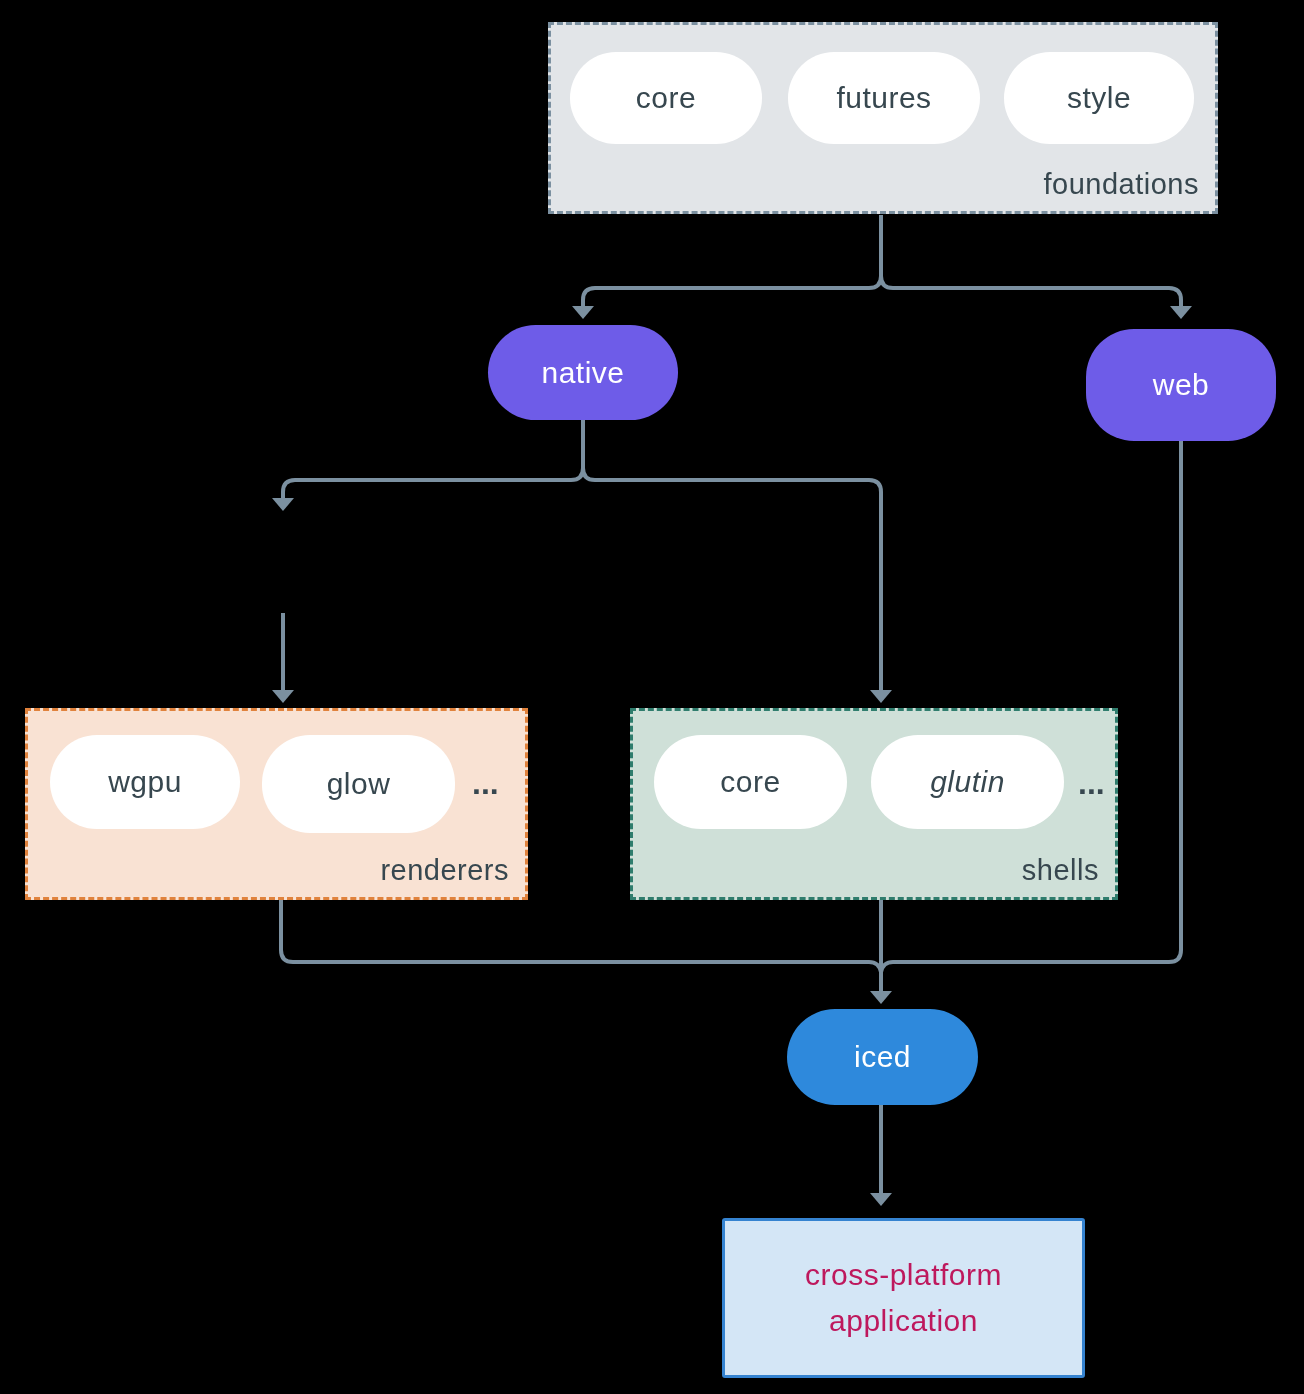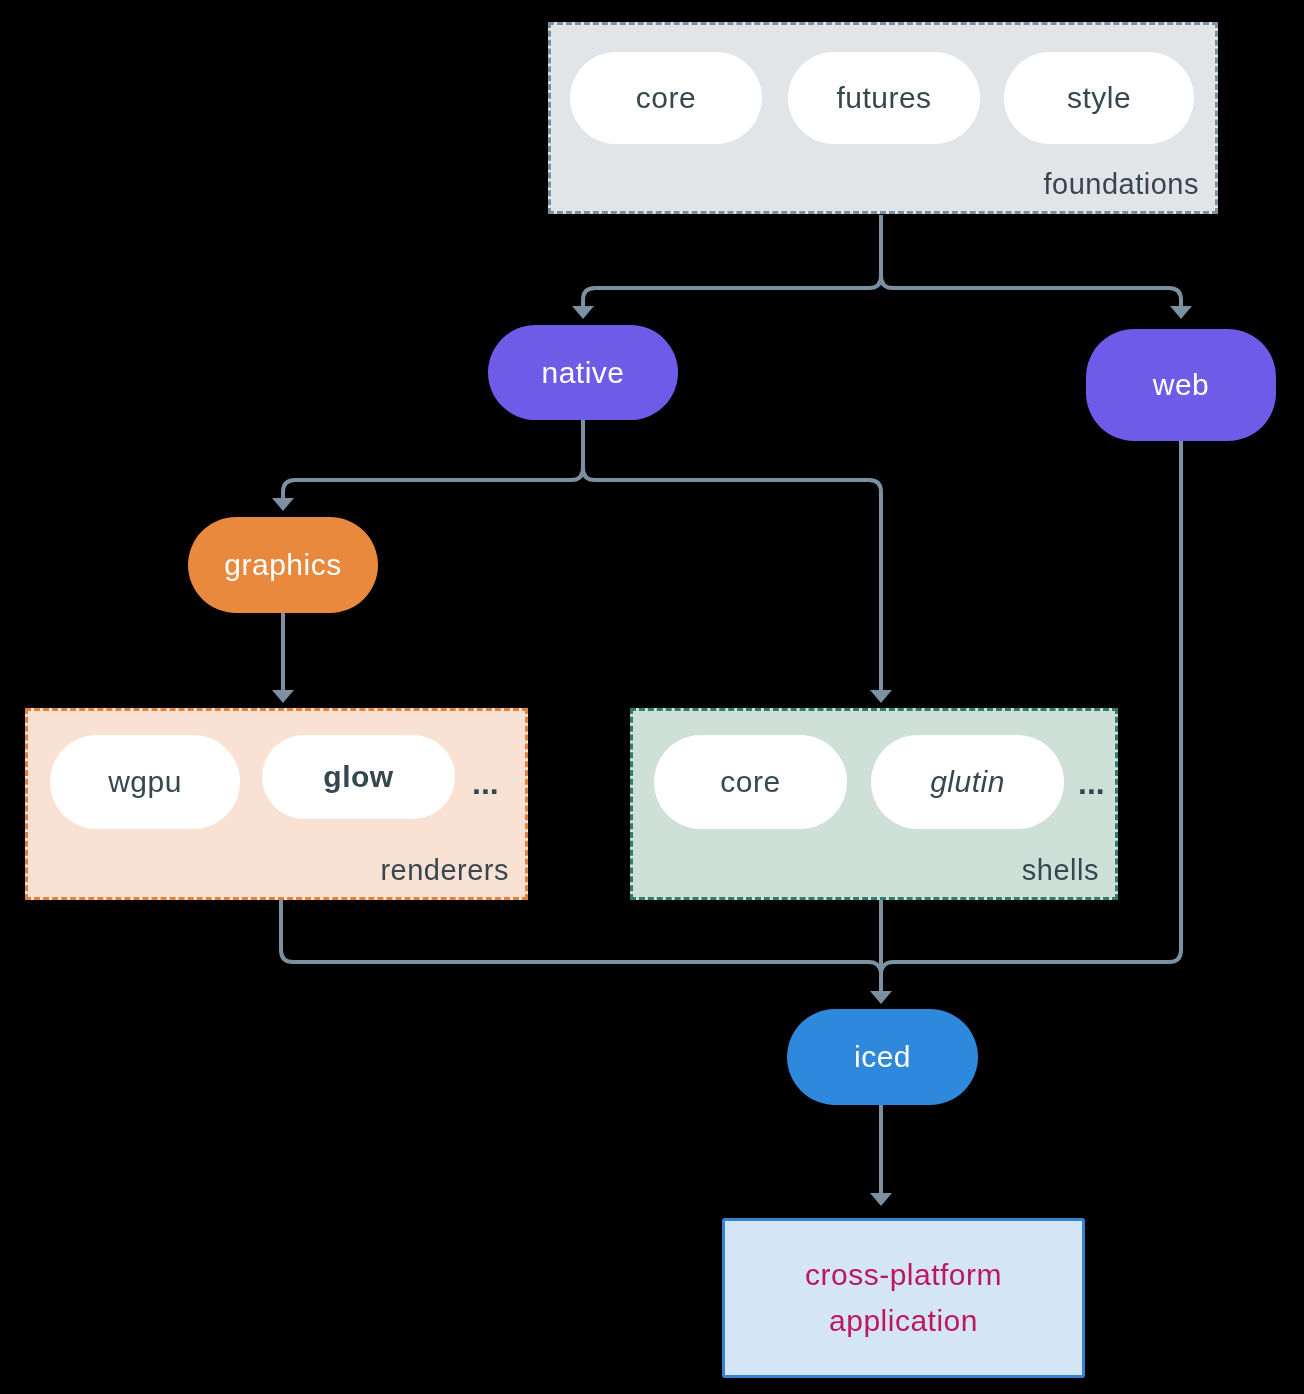--- a/index.html
+++ b/index.html
@@ -90,27 +90,26 @@
   <div class="group group-foundations">
     <span class="group-label">foundations</span>
   </div>
   <div class="pill pill-white" style="left:570px; top:52px; width:192px; height:92px;">core</div>
   <div class="pill pill-white" style="left:788px; top:52px; width:192px; height:92px;">futures</div>
   <div class="pill pill-white" style="left:1004px; top:52px; width:190px; height:92px;">style</div>
 
   <div class="pill pill-purple" style="left:488px; top:325px; width:190px; height:95px;">native</div>
   <div class="pill pill-purple" style="left:1086px; top:329px; width:190px; height:112px;">web</div>
 
-  <div class="pill pill-orange" style="left:188px; top:517px; width:190px; height:96px;">graphics</div>
 
   <div class="group group-renderers">
     <span class="group-label">renderers</span>
   </div>
   <div class="pill pill-white" style="left:50px; top:735px; width:190px; height:94px;">wgpu</div>
-  <div class="pill pill-white" style="left:262px; top:735px; width:193px; height:84px;font-weight:bold;">glow</div>
+  <div class="pill pill-white" style="left:262px; top:735px; width:193px; height:98px;">glow</div>
   <span class="ellipsis" style="left:472px; top:765px;">...</span>
 
   <div class="group group-shells">
     <span class="group-label">shells</span>
   </div>
   <div class="pill pill-white" style="left:654px; top:735px; width:193px; height:94px;">core</div>
   <div class="pill pill-white" style="left:871px; top:735px; width:193px; height:94px;font-style:italic;">glutin</div>
   <span class="ellipsis" style="left:1078px; top:765px;">...</span>
 
   <div class="pill pill-blue" style="left:787px; top:1009px; width:191px; height:96px;">iced</div>

